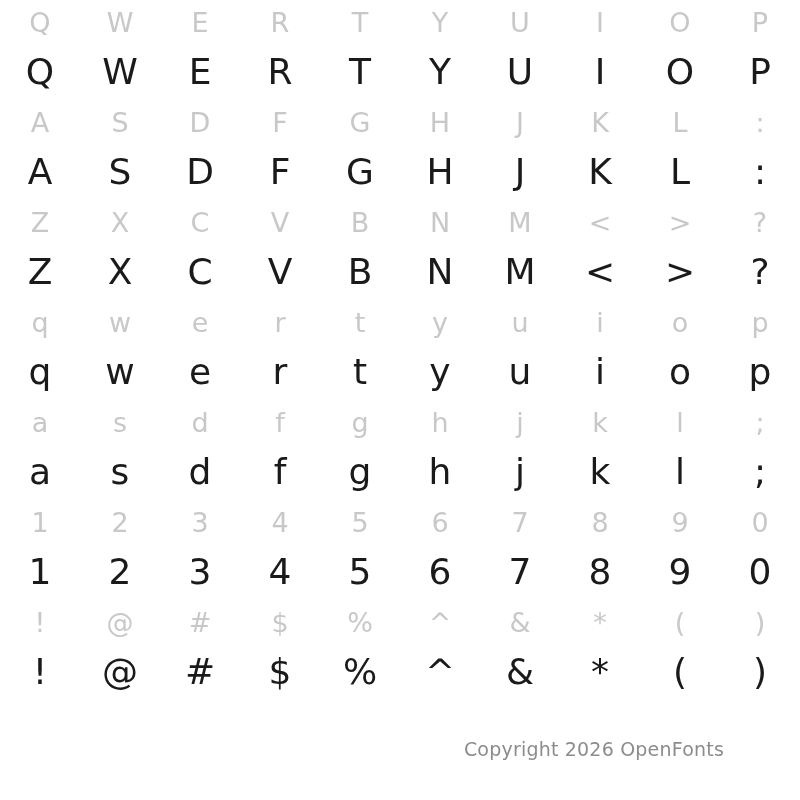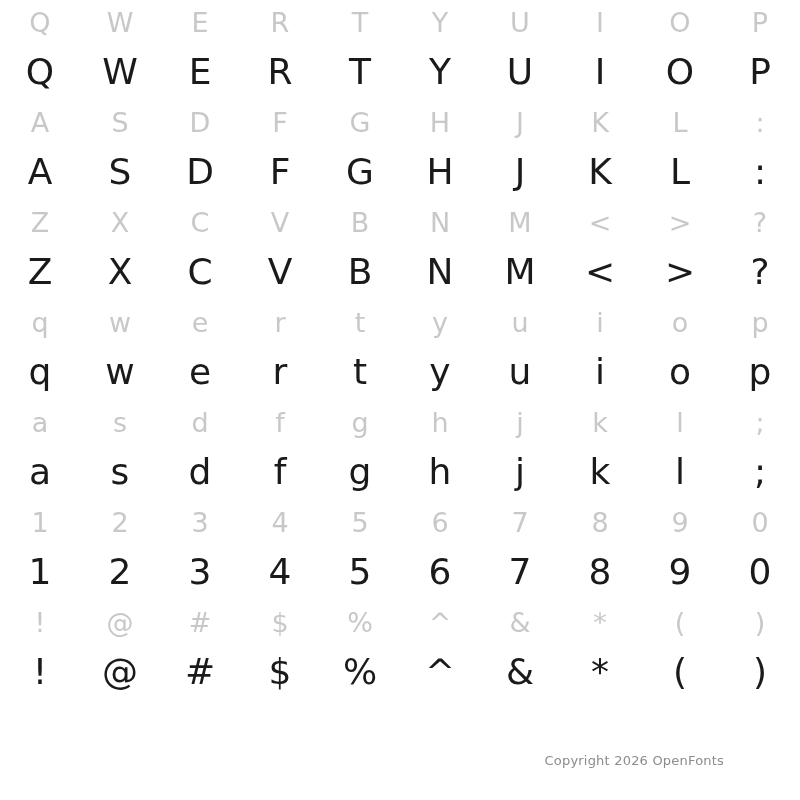--- a/index.html
+++ b/index.html
@@ -51,23 +51,23 @@
     display: flex;
     align-items: center;
     justify-content: center;
   }
   .pair {
     margin-bottom: 0px;
   }
   .footer {
     position: absolute;
     right: 76px;
-    bottom: 32px;
+    bottom: 40px;
     color: #8c8c8c;
-    font-size: 13px;
+    font-size: 19px;
     font-family: "DejaVu Sans", sans-serif;
     letter-spacing: 0.2px;
   }
 </style>
 </head>
 <body>
 
 <div class="sheet">
 
   <div class="grid">

